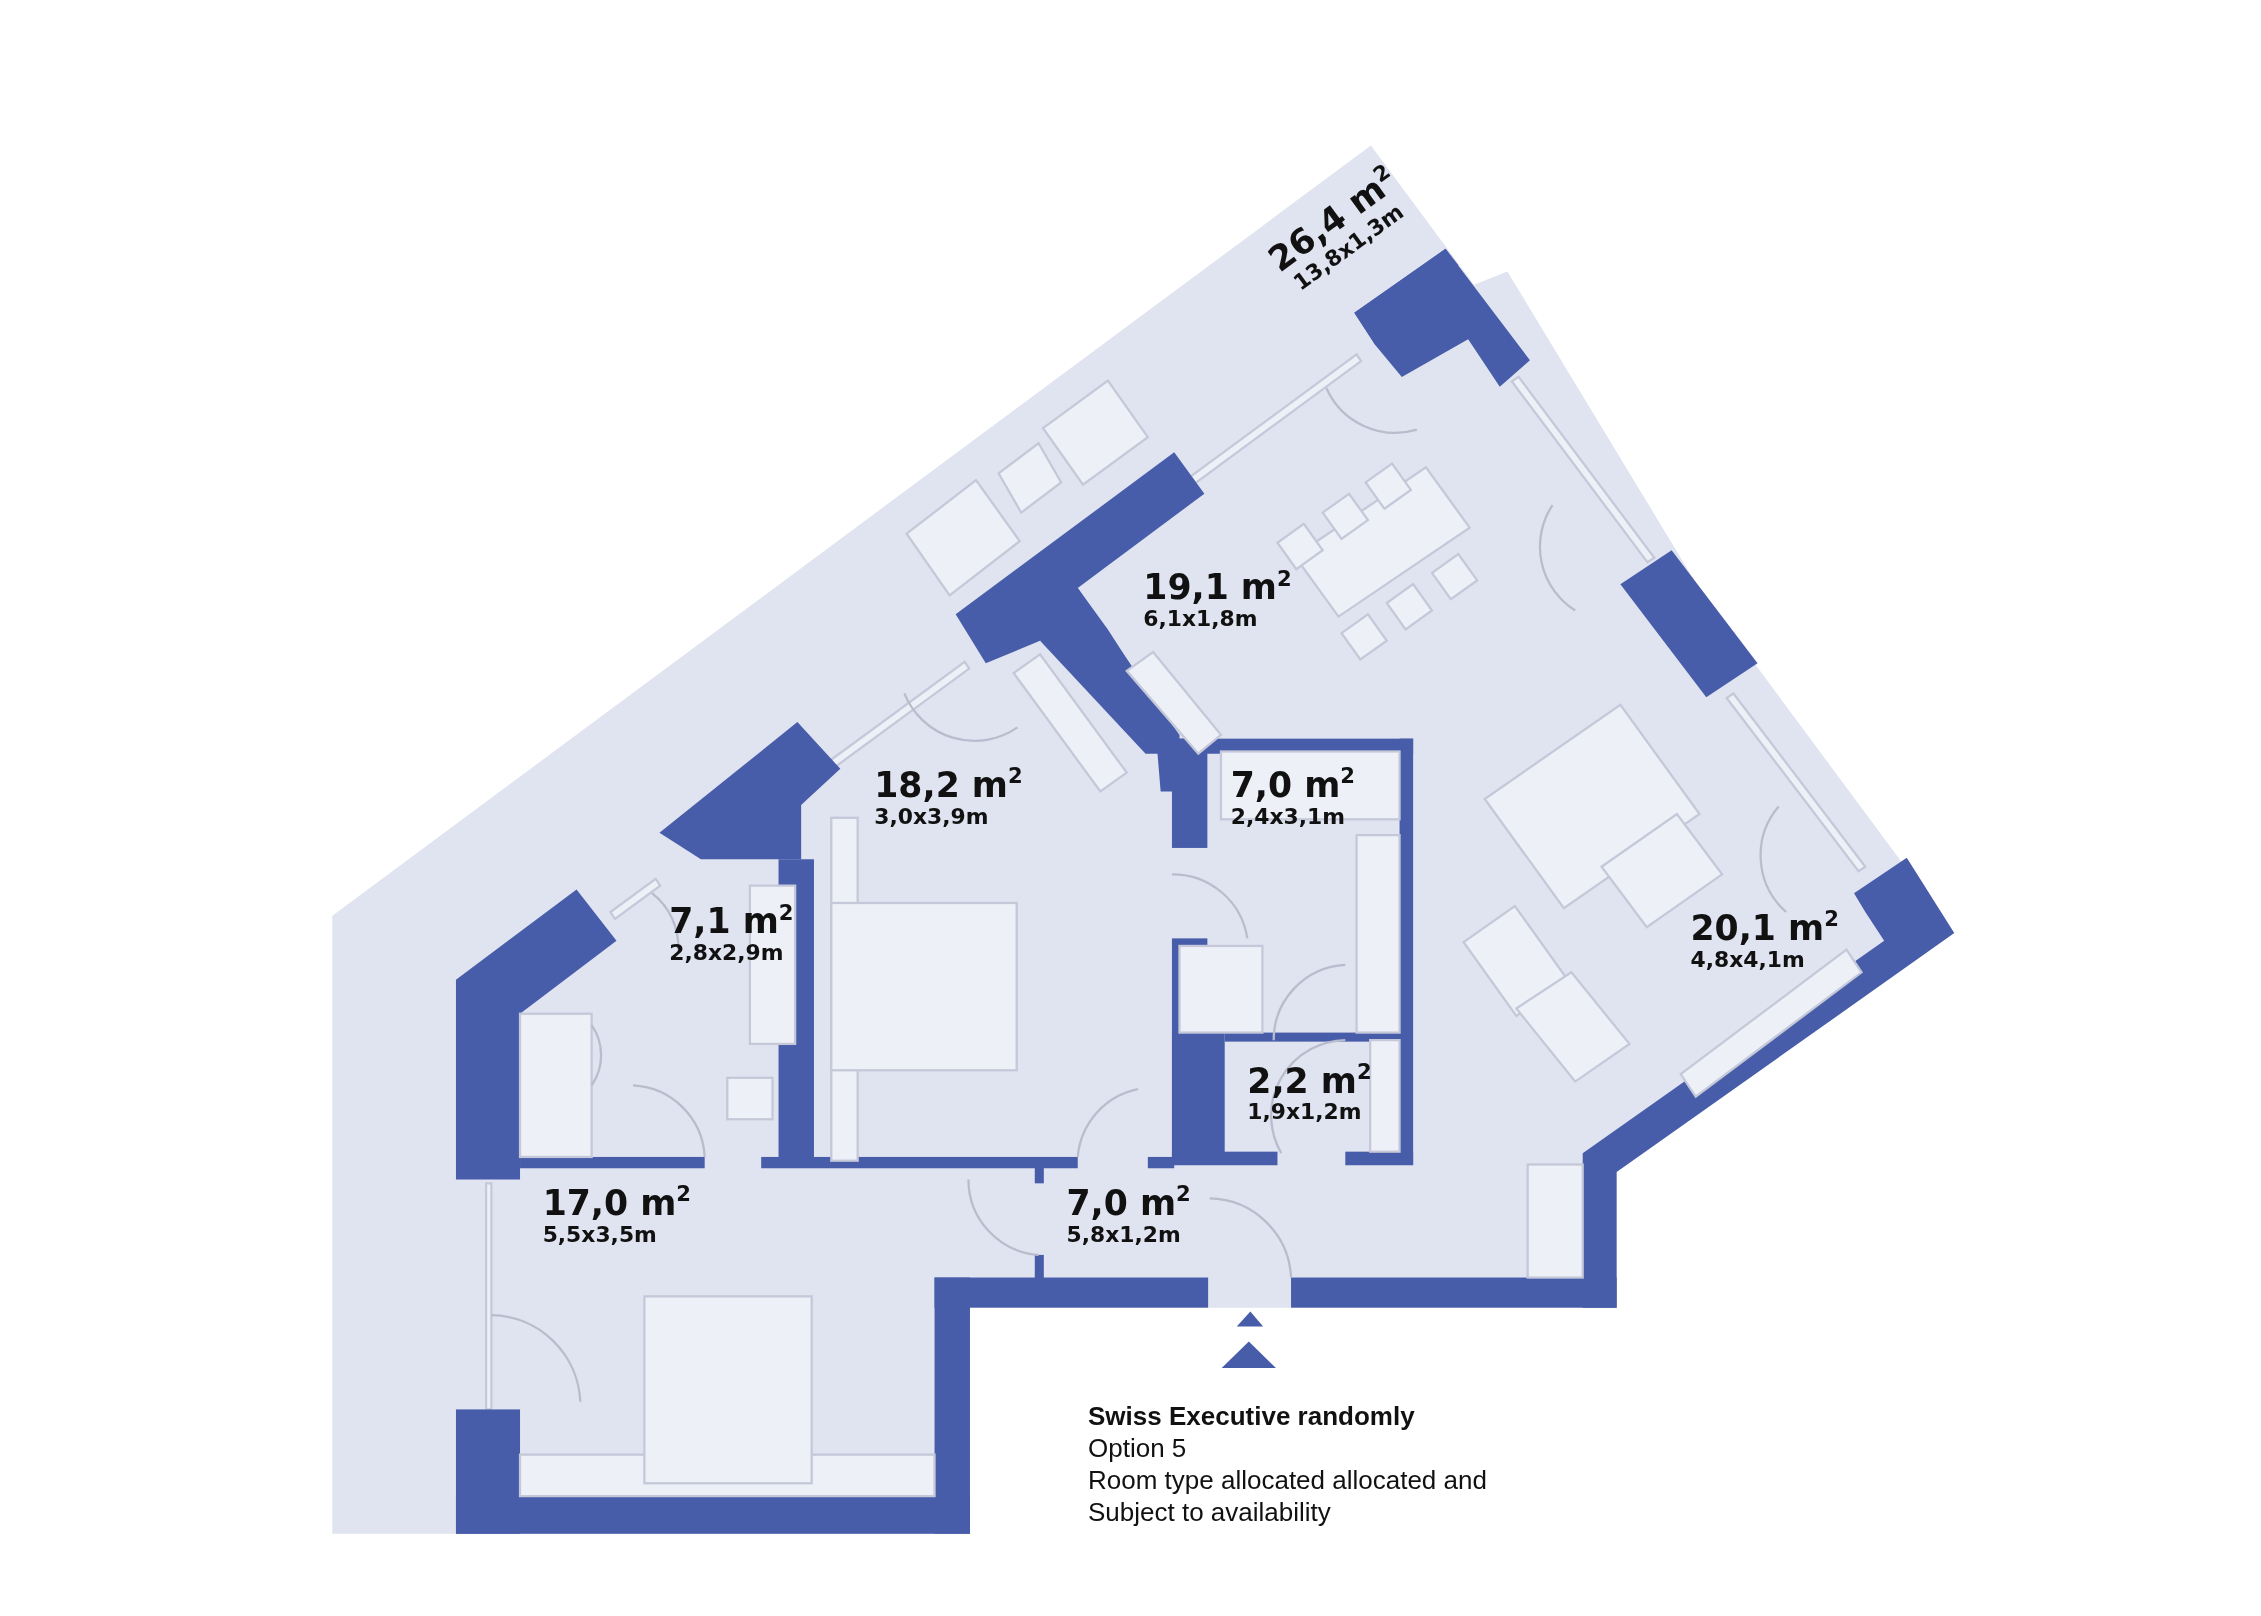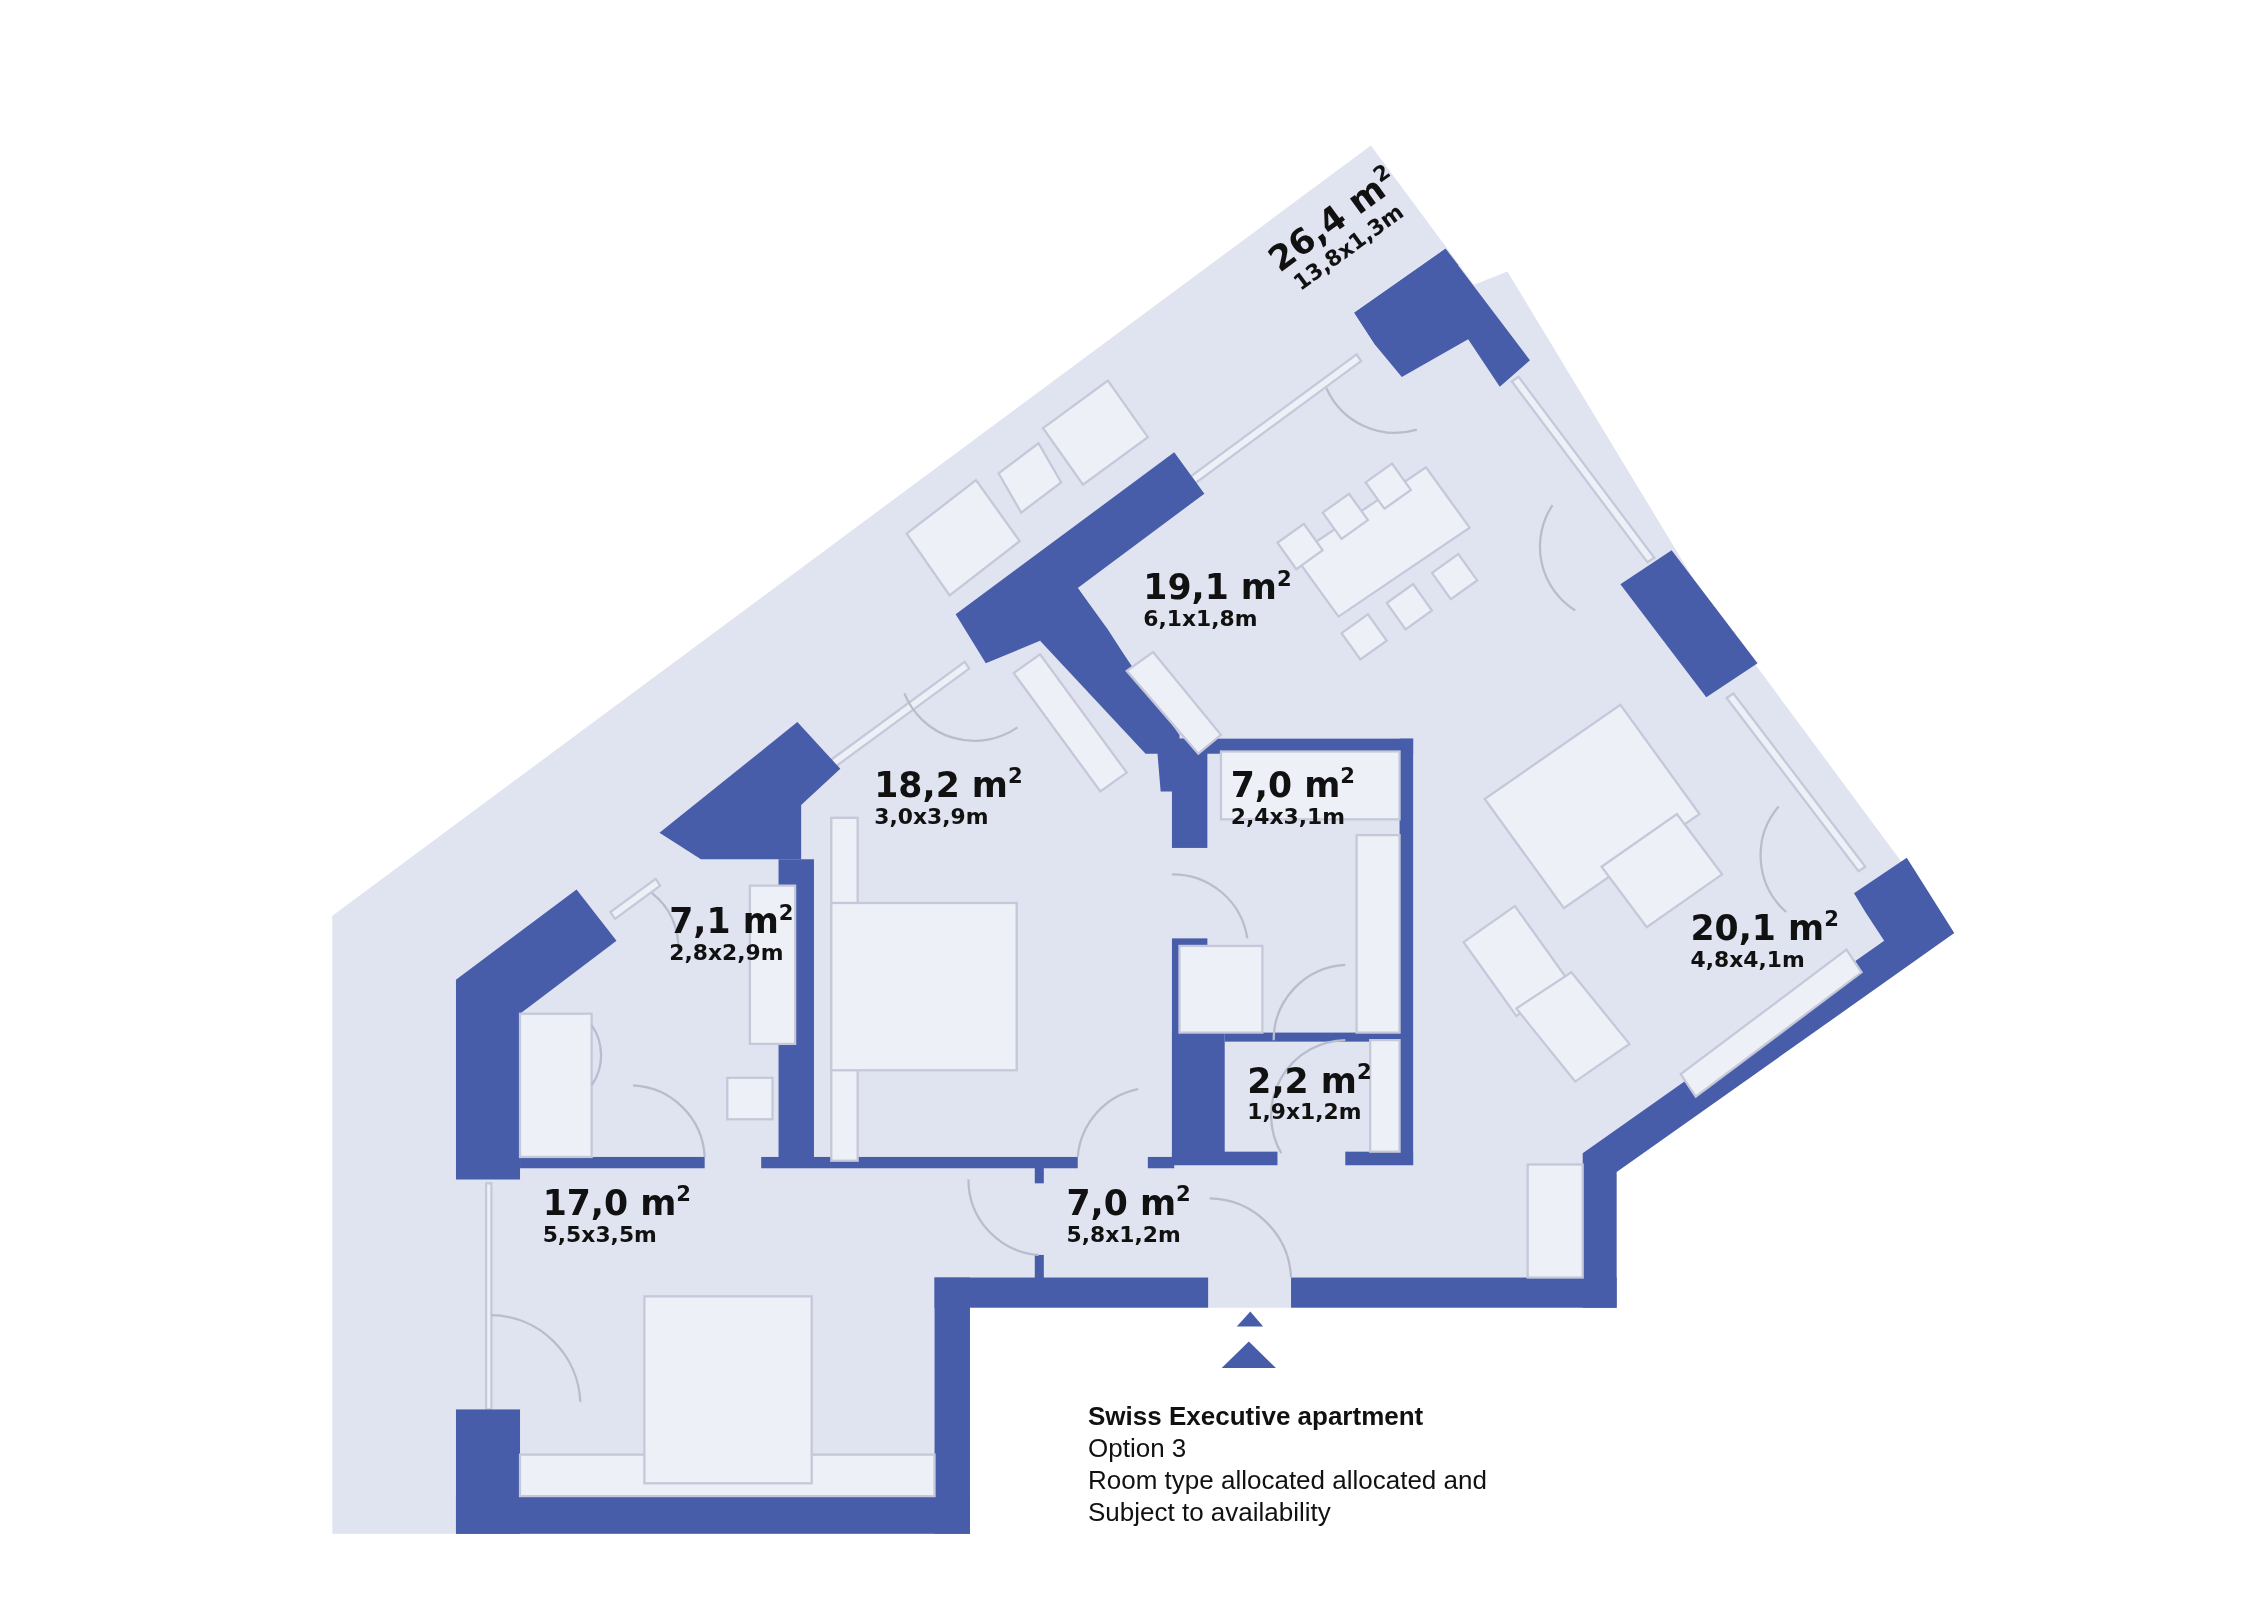--- a/index.html
+++ b/index.html
@@ -183,18 +183,18 @@
     <text class="dims" x="720" y="1648">5,5x3,5m</text>
   </g>
 
   <g>
     <text class="area" x="1415" y="1612"><tspan>7,0 m</tspan><tspan class="sup" dy="-18">2</tspan></text>
     <text class="dims" x="1415" y="1648">5,8x1,2m</text>
   </g>
 </svg>
 
 <div class="caption">
-  <div class="title">Swiss Executive apartment</div>
-  <div>Option 3</div>
+  <div class="title">Swiss Executive randomly</div>
+  <div>Option 5</div>
   <div>Room type allocated allocated and</div>
   <div>Subject to availability</div>
 </div>
 
 
 </body></html>

